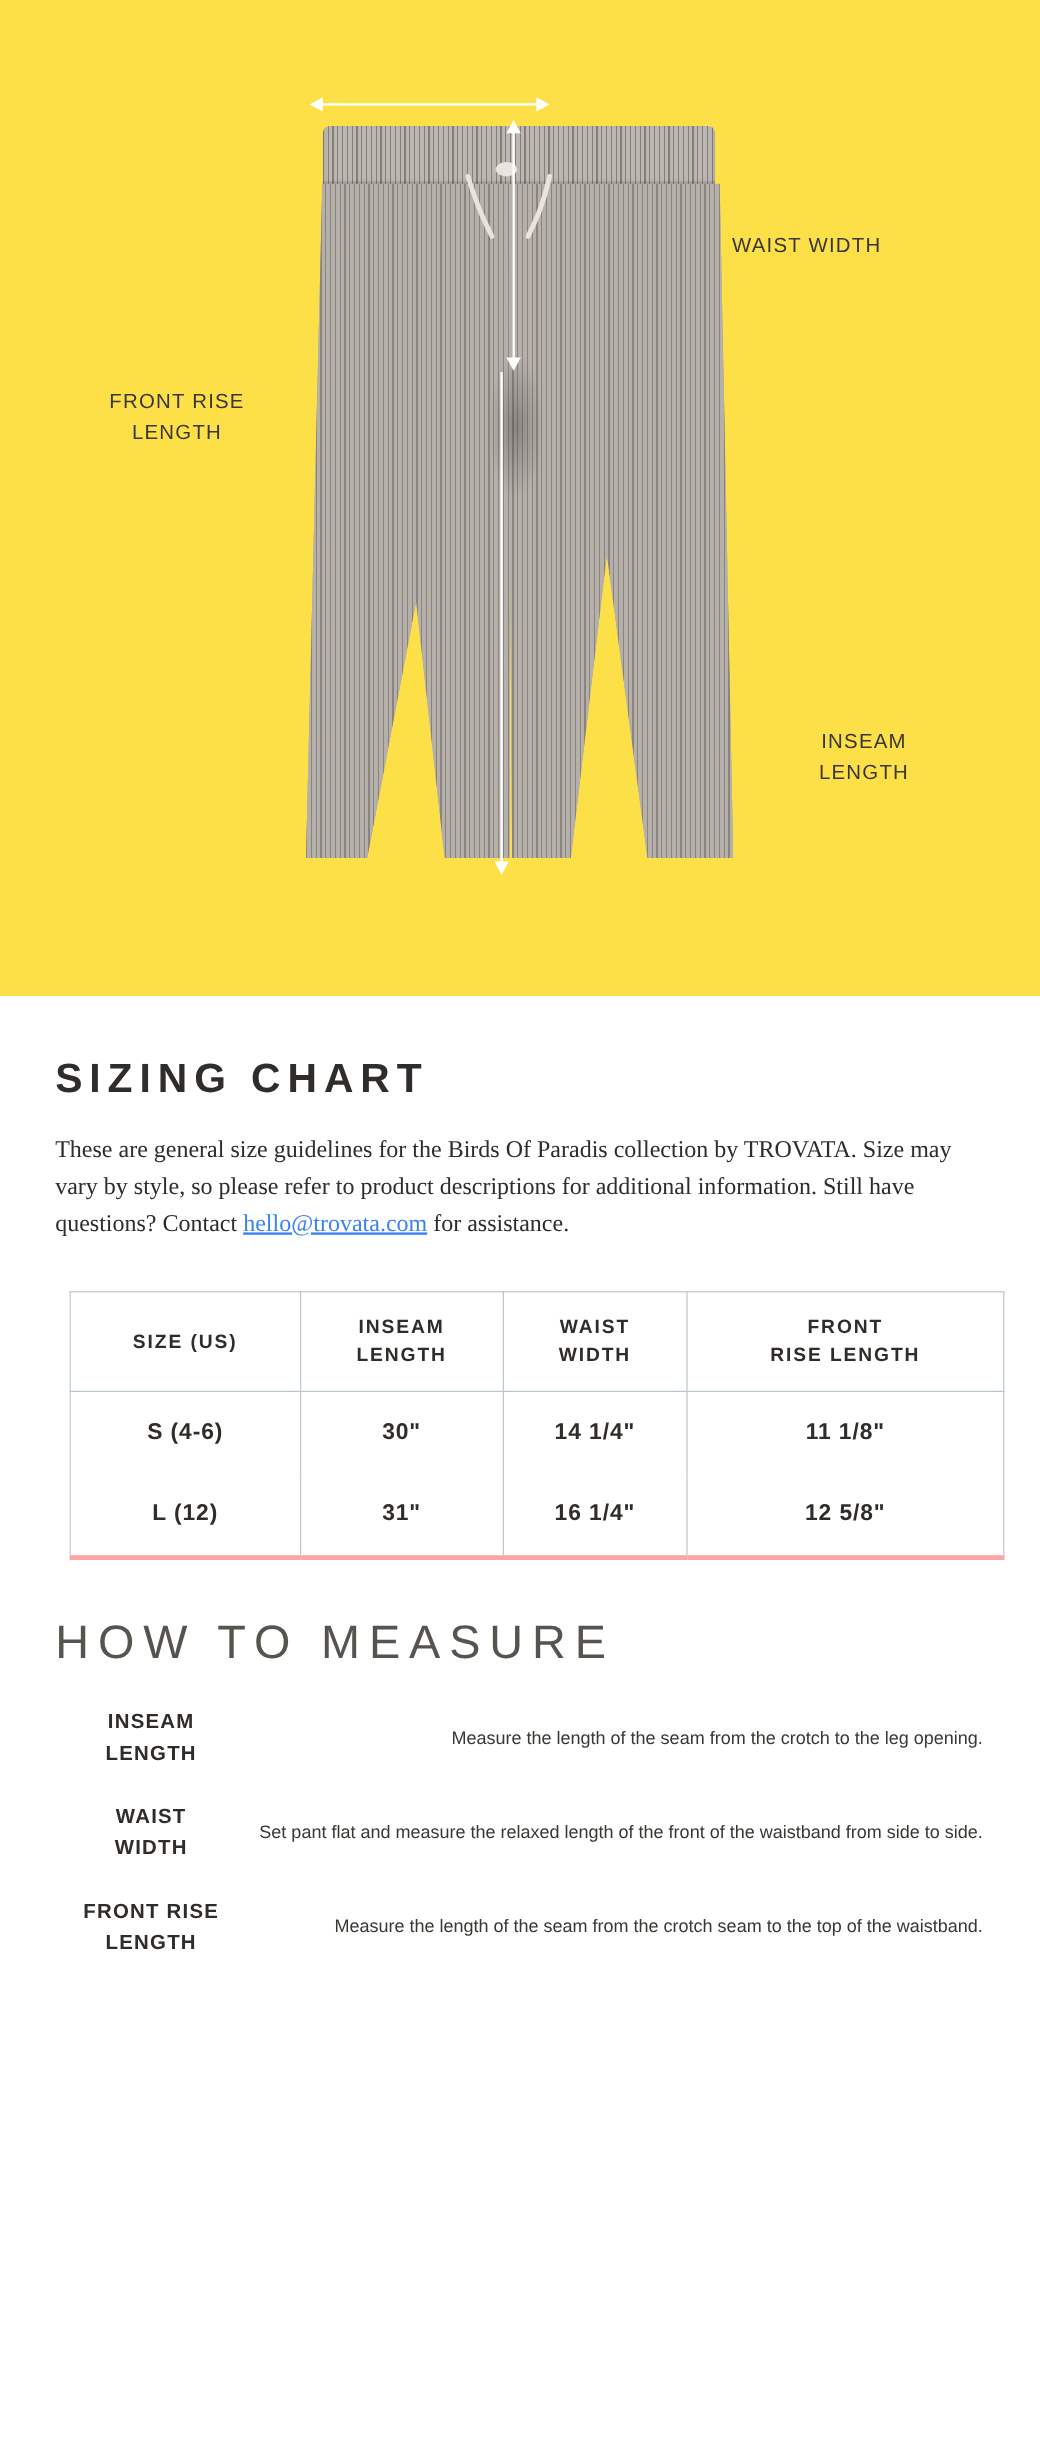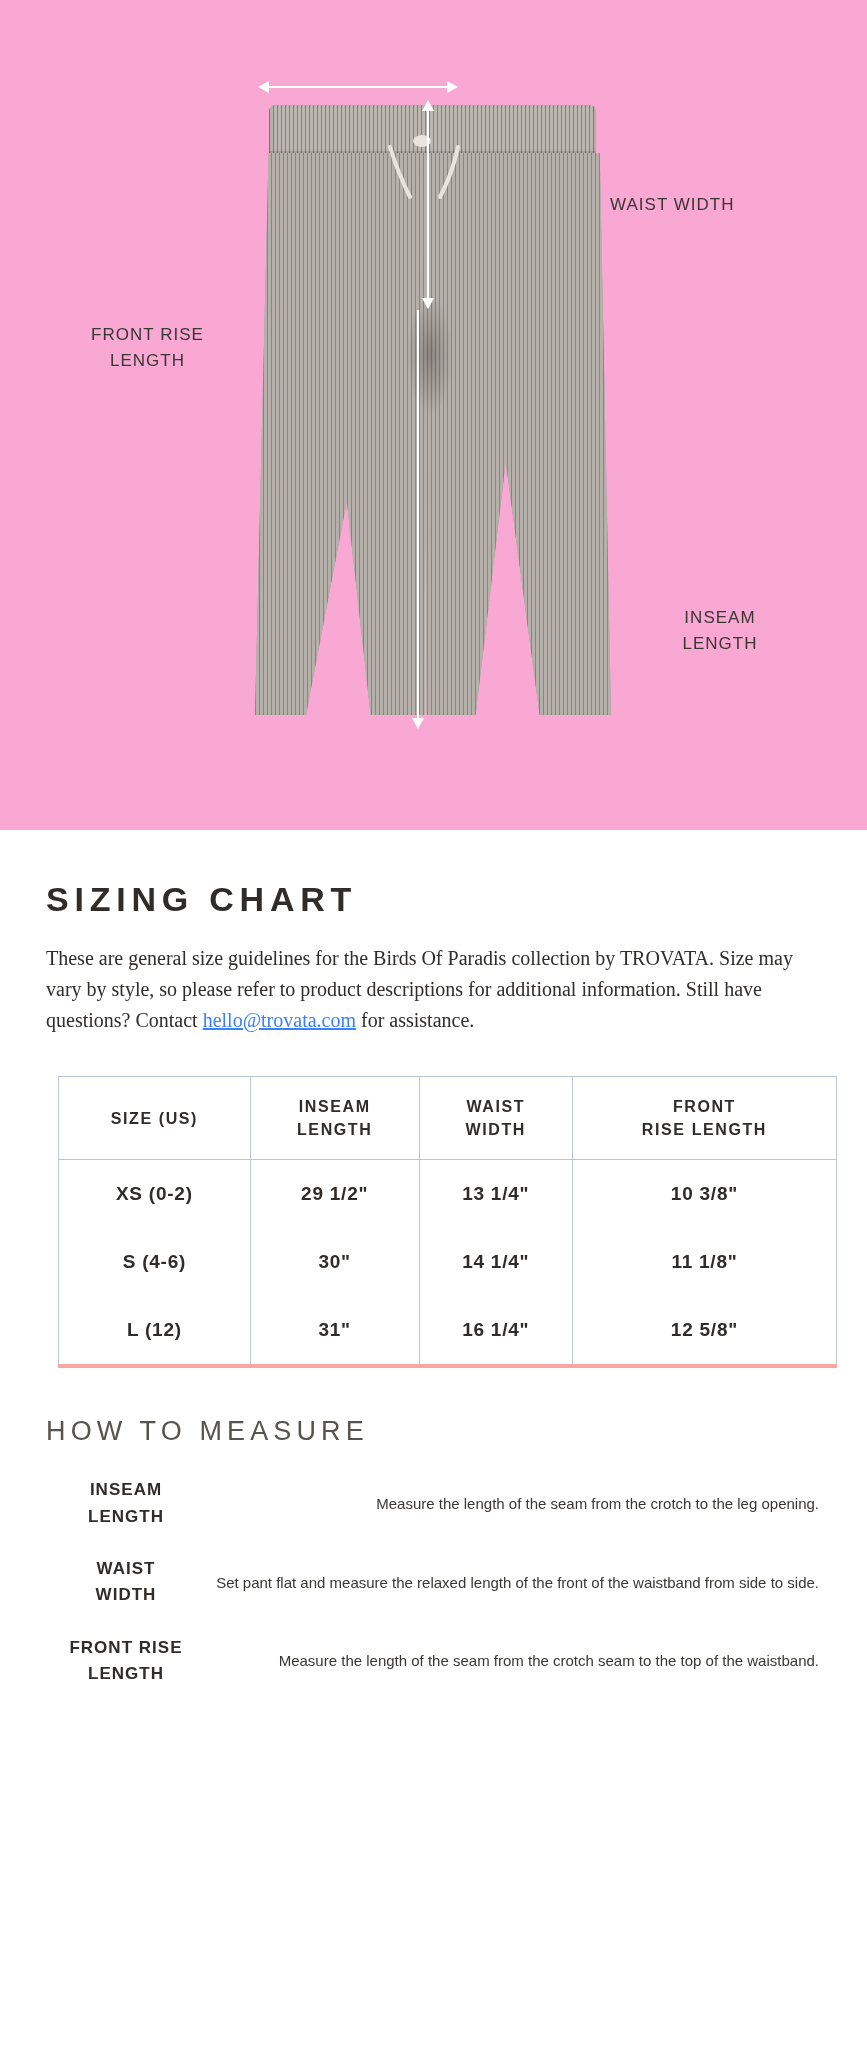--- a/index.html
+++ b/index.html
@@ -12,21 +12,21 @@
     font-family: "Liberation Sans", sans-serif;
     color: #2b2b2b;
     -webkit-font-smoothing: antialiased;
   }
 
   
   .hero {
     position: relative;
     width: 867px;
     height: 830px;
-    background: #f9a8d4;
+    background: #fde047;
     overflow: hidden;
   }
 
   .pants {
     position: absolute;
     left: 255px;
     top: 105px;
     width: 355px;
     height: 625px;
   }
@@ -193,21 +193,21 @@
   table.size-table tbody tr td:first-child { border-right: 1px solid #b9c7cf; }
   table.size-table tbody tr td:nth-child(2) { border-right: 1px solid #b9c7cf; }
   table.size-table tbody tr td:nth-child(3) { border-right: 1px solid #b9c7cf; }
   table.size-table tbody { border: 1px solid #b9c7cf; border-top: none; }
   table.size-table tbody tr:first-child td { border-top: 1px solid #b9c7cf; }
   table.size-table tbody td:first-child { border-left: 1px solid #b9c7cf; }
   table.size-table tbody td:last-child { border-right: 1px solid #b9c7cf; }
   table.size-table tbody tr:last-child td { border-bottom: 4px solid #fca5a5; }
 
   h2.howto-title {
-    font-size: 27px;
+    font-size: 39px;
     font-weight: normal;
     letter-spacing: 0.19em;
     color: #57534e;
     margin: 6px 0 30px 0;
   }
 
   .howto-row {
     display: flex;
     align-items: center;
     margin-bottom: 26px;
@@ -297,26 +297,20 @@
           <span>WIDTH</span>
         </th>
         <th>
           <span>FRONT</span><br>
           <span>RISE LENGTH</span>
         </th>
       </tr>
     </thead>
     <tbody>
       <tr>
-        <td>XS (0-2)</td>
-        <td>29 1/2"</td>
-        <td>13 1/4"</td>
-        <td>10 3/8"</td>
-      </tr>
-      <tr>
         <td>S (4-6)</td>
         <td>30"</td>
         <td>14 1/4"</td>
         <td>11 1/8"</td>
       </tr>
       <tr>
         <td>L (12)</td>
         <td>31"</td>
         <td>16 1/4"</td>
         <td>12 5/8"</td>

